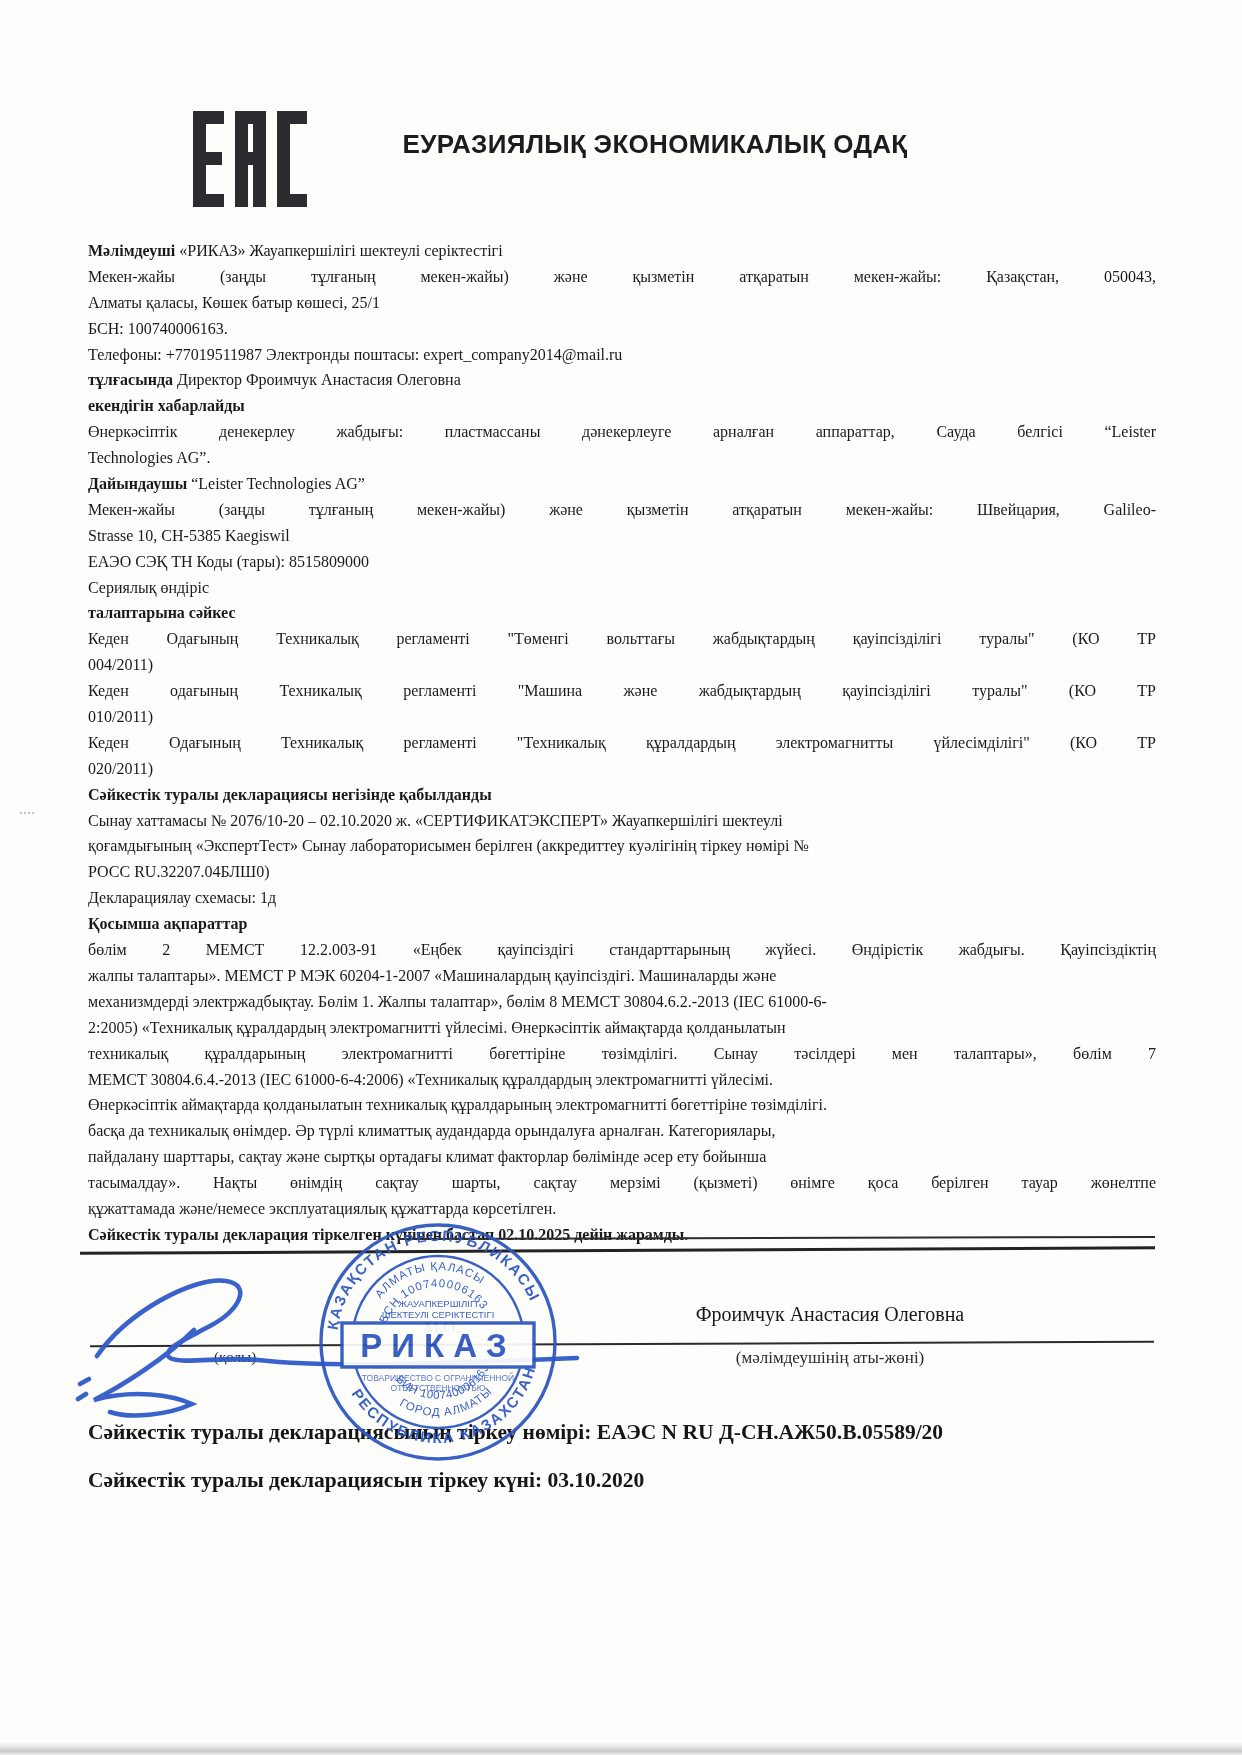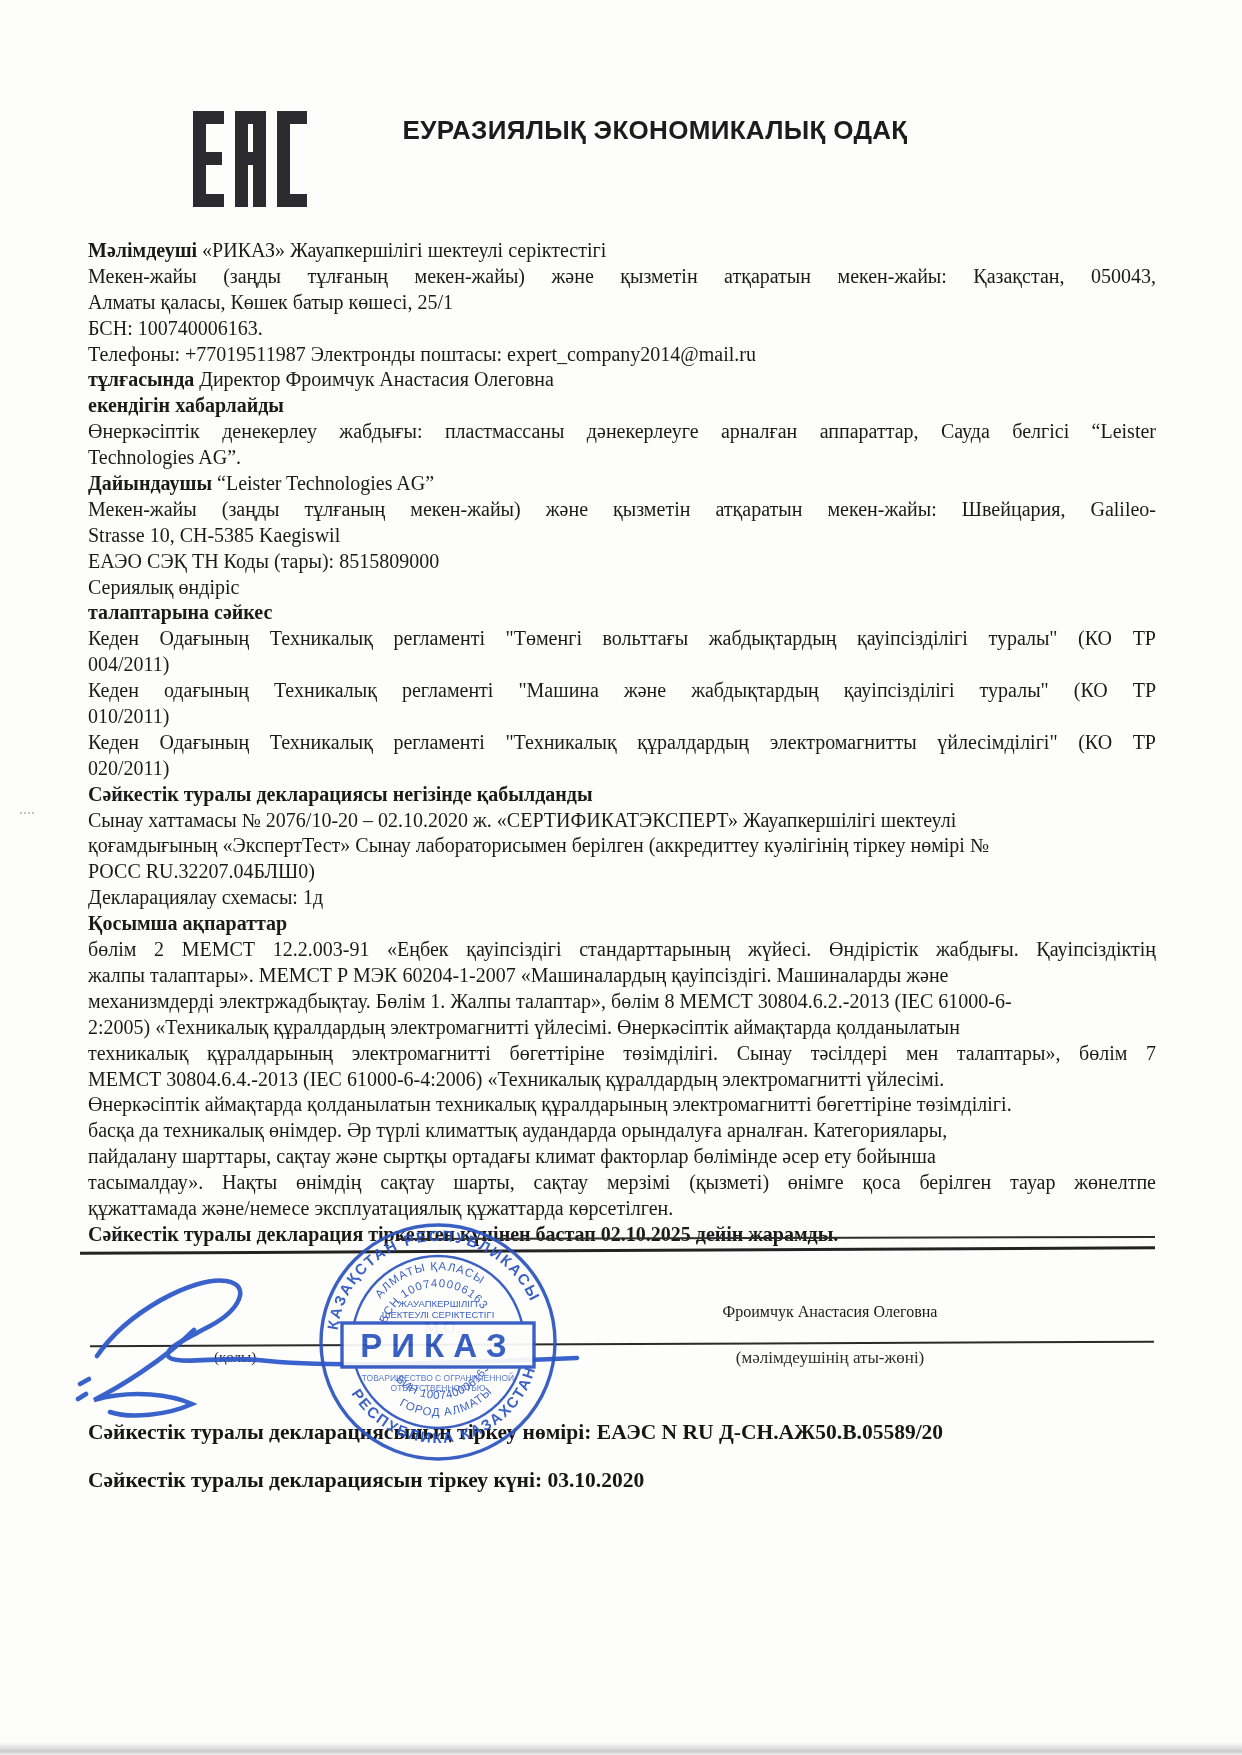--- a/index.html
+++ b/index.html
@@ -5,44 +5,44 @@
   html,body{margin:0;padding:0;background:#e9e9e9;}
   .page{
     position:relative; width:1242px; height:1755px; margin:0 auto;
     background:#fdfdfc; overflow:hidden;
     font-family:"Liberation Serif", serif; color:#1a1a1a;
   }
   
   .eac-logo{position:absolute; left:193px; top:111px; width:114px; height:96px;}
   
   .title-block{
-    position:absolute; left:320px; top:114px; width:670px;
+    position:absolute; left:320px; top:128px; width:670px;
     text-align:center; font-family:"Liberation Sans", sans-serif;
     font-weight:bold; font-size:26px; line-height:33px; color:#1c1c1e;
     letter-spacing:0.3px;
   }
   
   .doc-body{
     position:absolute; left:88px; top:238px; width:1068px;
-    font-size:20px; line-height:25.9px;
+    font-size:16px; line-height:25.9px;
   }
   .doc-line{white-space:pre; height:25.9px; overflow:visible;}
   .doc-line.justify{white-space:normal; text-align:justify; text-align-last:justify;}
   .b{font-weight:bold;}
   .u{text-underline-offset:3px;}
   
   .rule{position:absolute; background:#2d2d2d;}
   .rule-a{left:398px; top:1237px; width:757px; height:2px; transform:rotate(-0.15deg);}
   .rule-b{left:80px;  top:1249px; width:1075px; height:2.5px; transform:rotate(-0.3deg); background:#232323;}
   .rule-sign{left:90px; top:1343px; width:1064px; height:2px; transform:rotate(-0.25deg); background:#2b2b2b;}
   
   .signature-svg{position:absolute; left:72px; top:1268px; width:520px; height:150px; z-index:3;}
   .sign-caption{position:absolute; left:214px; top:1349px; font-size:15px; color:#222; z-index:1;}
   .signer-name{position:absolute; left:640px; top:1303px; width:380px; text-align:center;
-               font-size:16px; color:#181818;}
+               font-size:20px; color:#181818;}
   .name-caption{position:absolute; left:640px; top:1348px; width:380px; text-align:center;
                 font-size:17px; color:#2a2a2a;}
   .seal-note{position:absolute; left:424px; top:1318px; font-size:17px; color:#343c55; z-index:2;}
   
   .stamp-svg{position:absolute; left:316px; top:1220px; width:244px; height:244px; z-index:4;
              opacity:0.93; filter:blur(0.2px);}
   
   .footer-line{position:absolute; left:88px; font-weight:bold; font-size:21.5px; color:#161616;}
   .footer-reg{top:1420px;}
   .footer-date{top:1468px;}

